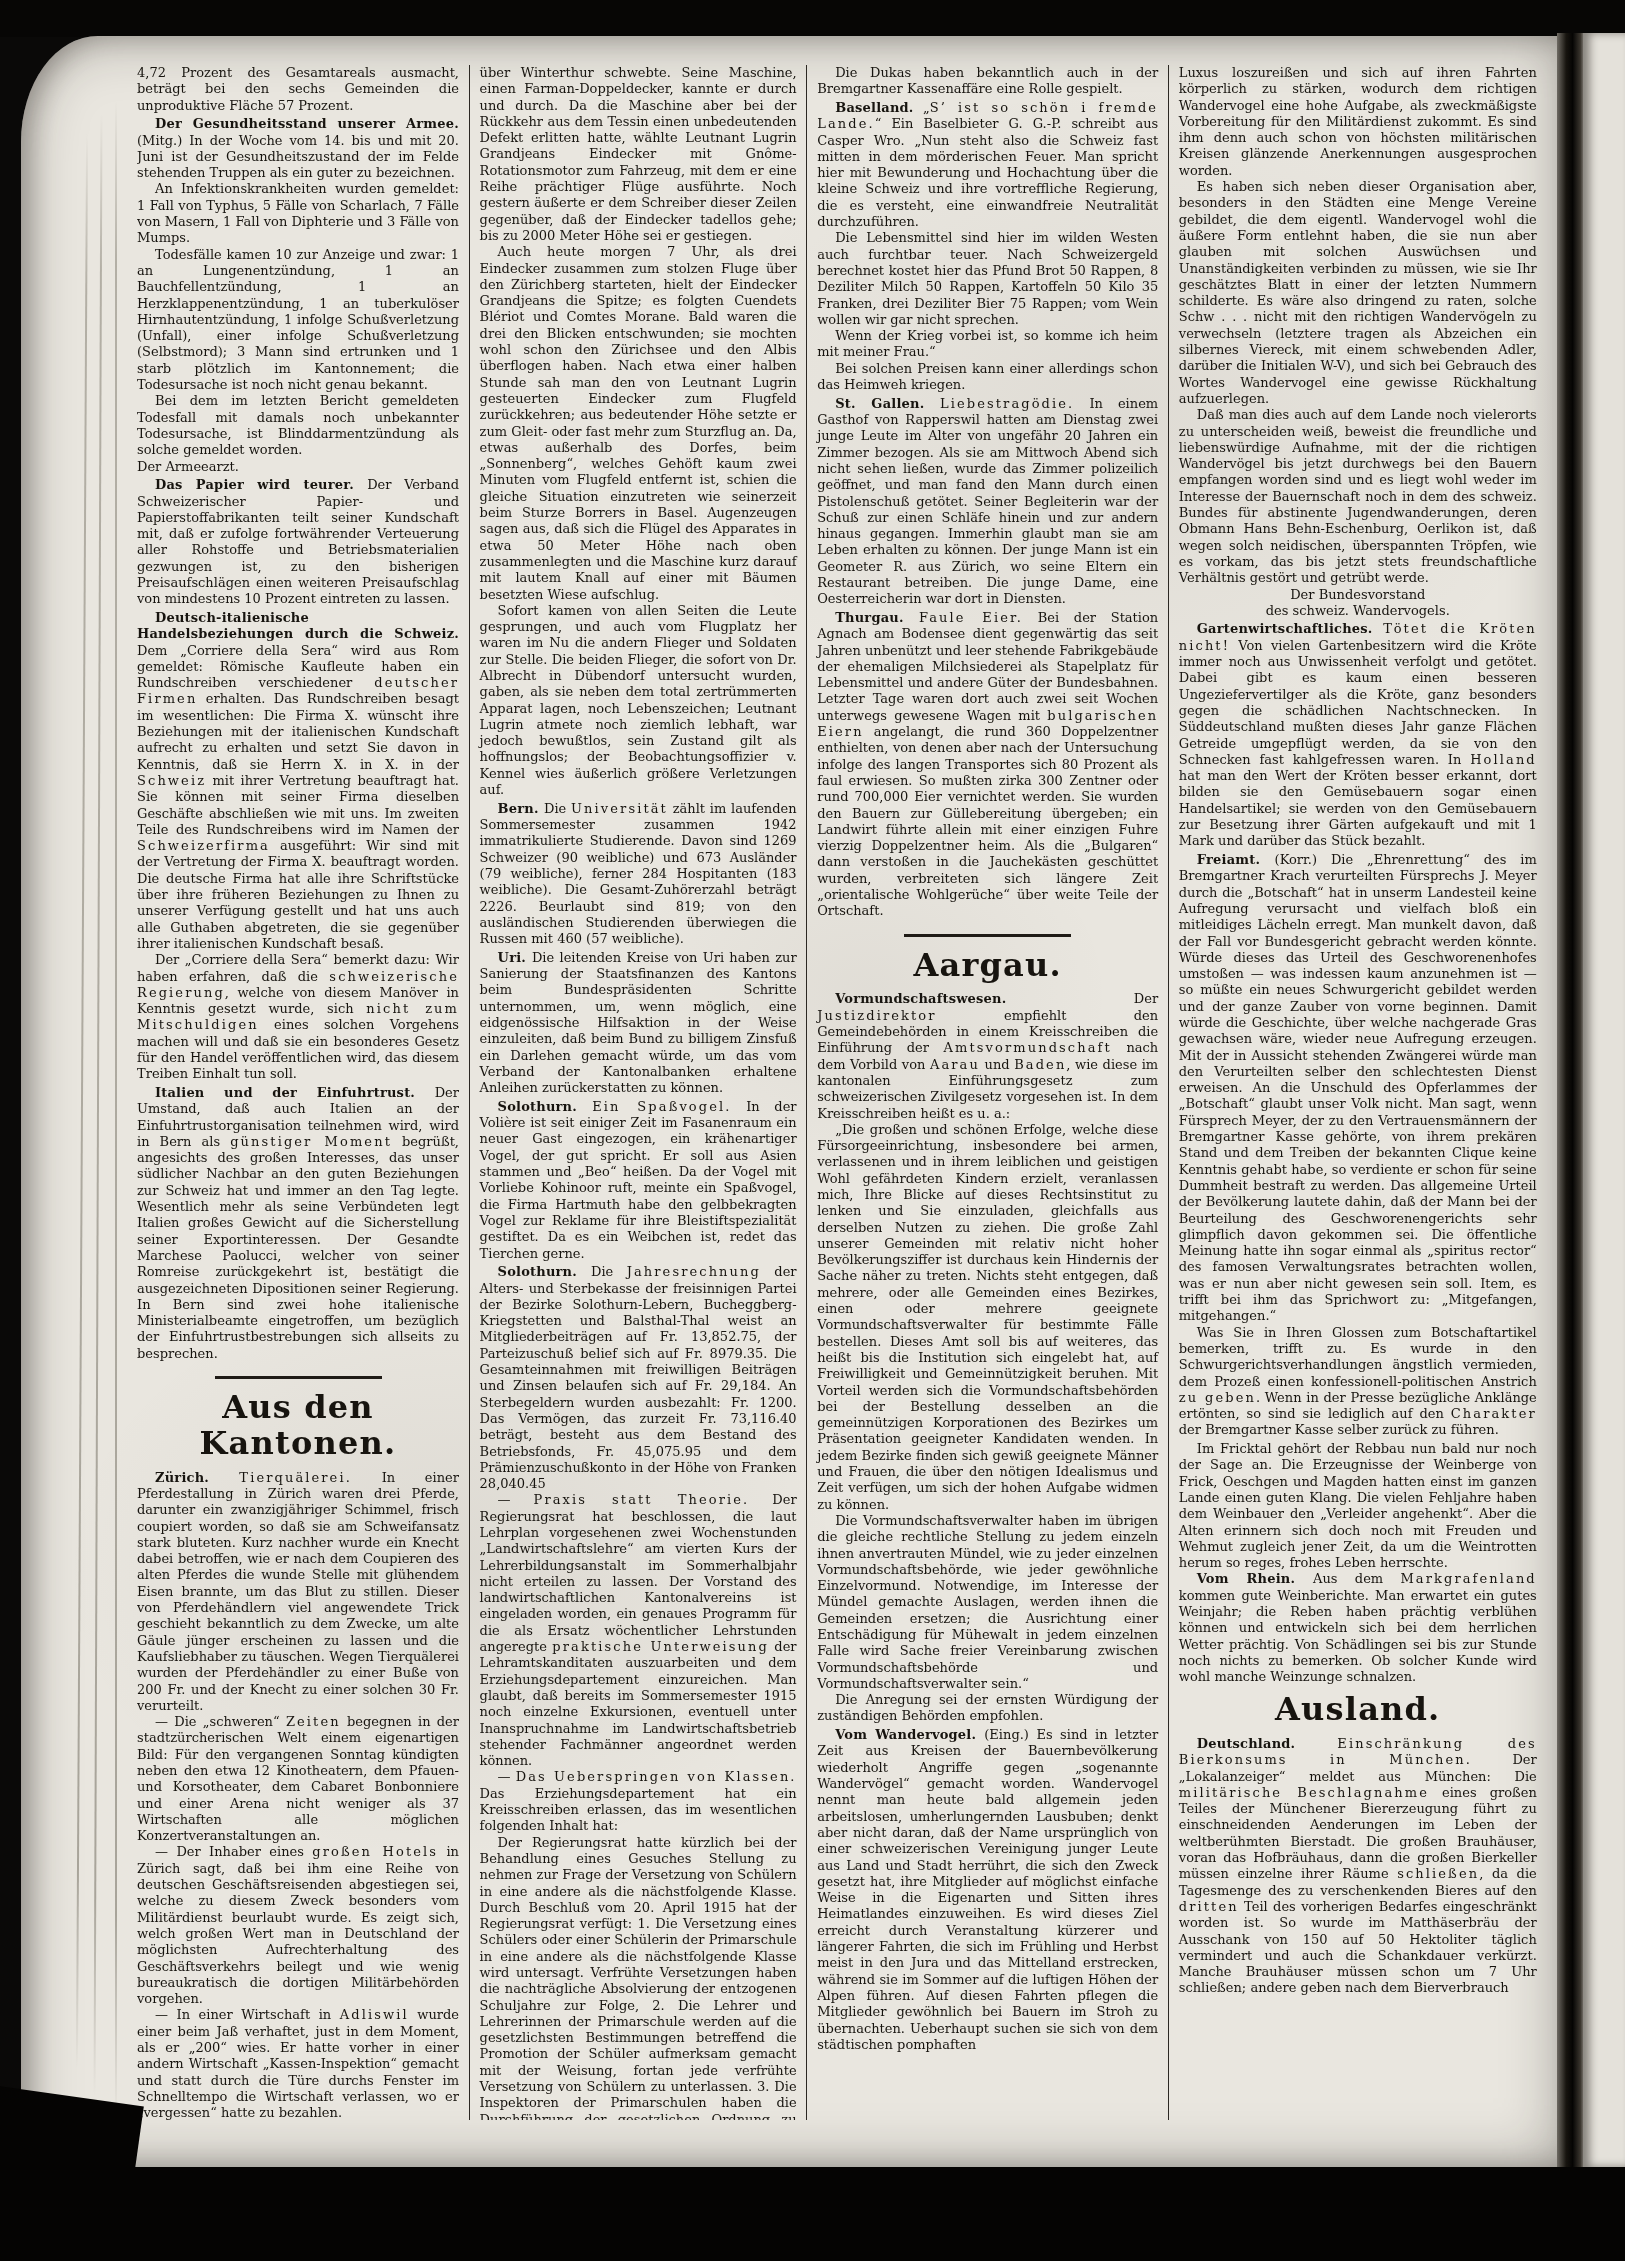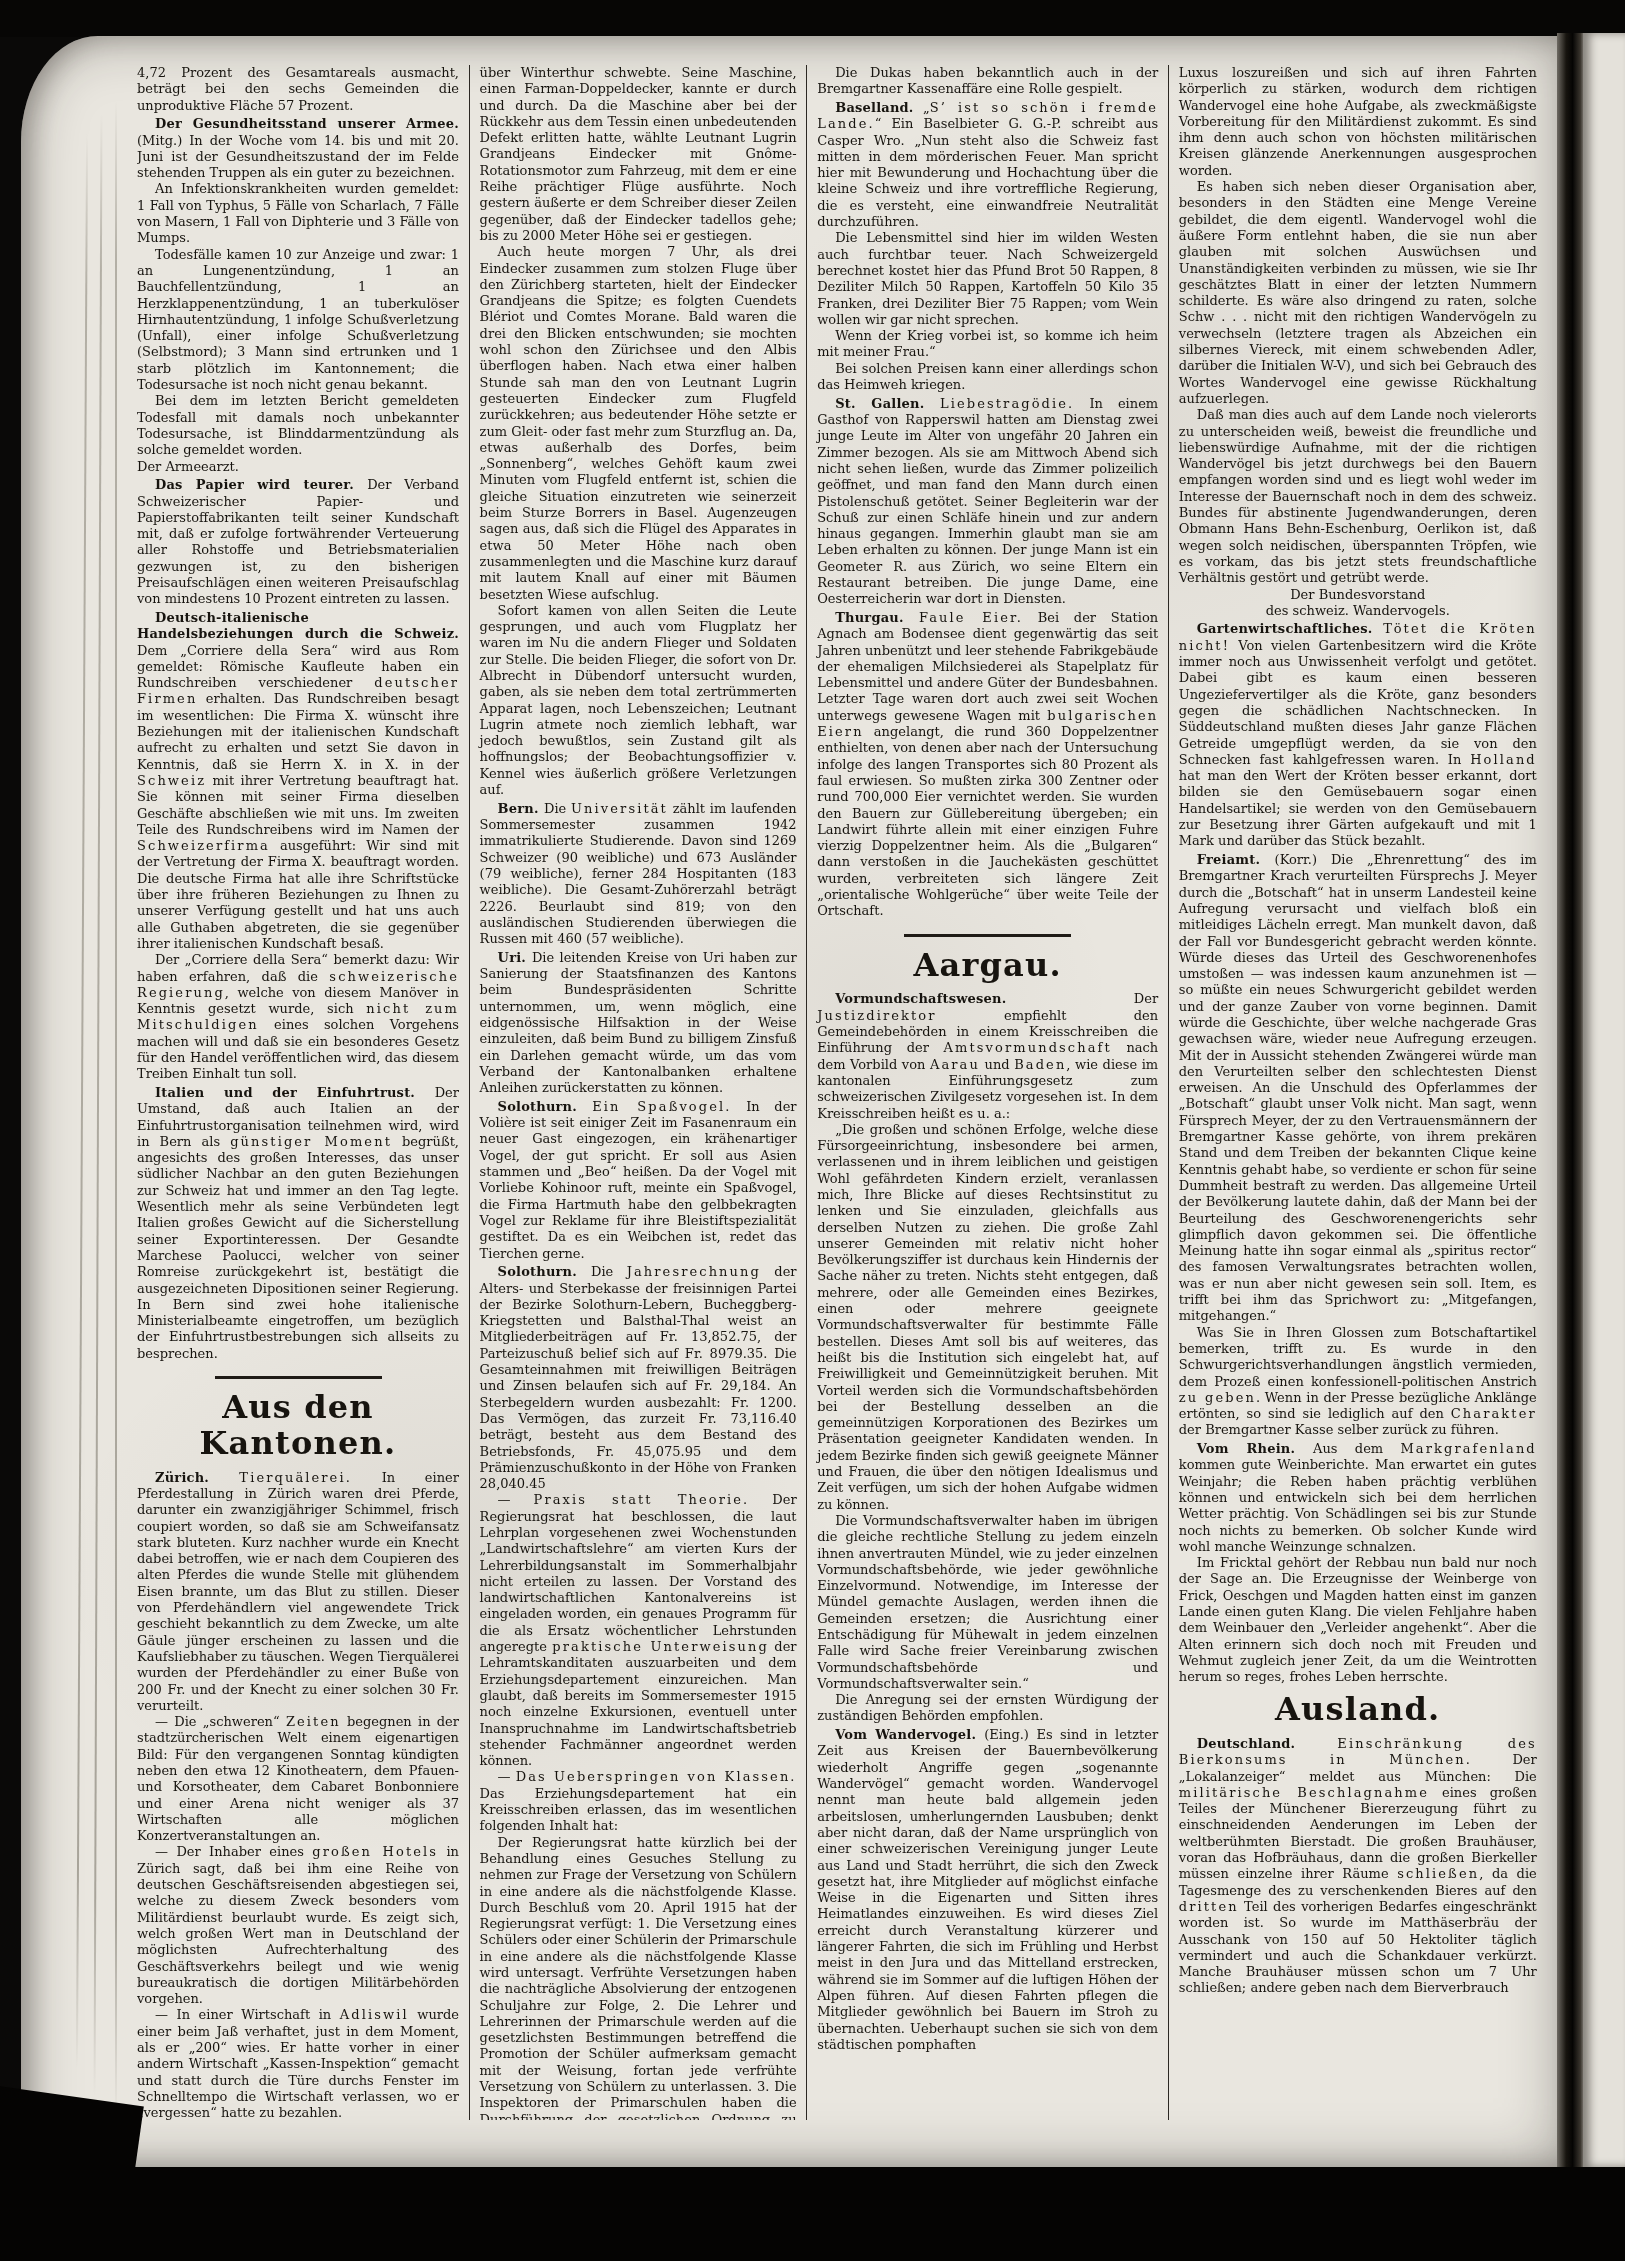--- a/index.html
+++ b/index.html
@@ -139,22 +139,22 @@
       <p class="center">Der Bundesvorstand</p>
       <p class="center">des schweiz. Wandervogels.</p>
       <div class="article">
         <p><span class="lead">Gartenwirtschaftliches. </span><span class="sp">Tötet die Kröten nicht!</span> Von vielen Gartenbesitzern wird die Kröte immer noch aus Unwissenheit verfolgt und getötet. Dabei gibt es kaum einen besseren Ungeziefervertilger als die Kröte, ganz besonders gegen die schädlichen Nachtschnecken. In Süddeutschland mußten dieses Jahr ganze Flächen Getreide umgepflügt werden, da sie von den Schnecken fast kahlgefressen waren. In <span class="sp">Holland</span> hat man den Wert der Kröten besser erkannt, dort bilden sie den Gemüsebauern sogar einen Handelsartikel; sie werden von den Gemüsebauern zur Besetzung ihrer Gärten aufgekauft und mit 1 Mark und darüber das Stück bezahlt.</p>
       </div>
       <div class="article">
         <p><span class="lead">Freiamt. </span>(Korr.) Die „Ehrenrettung“ des im Bremgartner Krach verurteilten Fürsprechs J. Meyer durch die „Botschaft“ hat in unserm Landesteil keine Aufregung verursacht und vielfach bloß ein mitleidiges Lächeln erregt. Man munkelt davon, daß der Fall vor Bundesgericht gebracht werden könnte. Würde dieses das Urteil des Geschworenenhofes umstoßen — was indessen kaum anzunehmen ist — so müßte ein neues Schwurgericht gebildet werden und der ganze Zauber von vorne beginnen. Damit würde die Geschichte, über welche nachgerade Gras gewachsen wäre, wieder neue Aufregung erzeugen. Mit der in Aussicht stehenden Zwängerei würde man den Verurteilten selber den schlechtesten Dienst erweisen. An die Unschuld des Opferlammes der „Botschaft“ glaubt unser Volk nicht. Man sagt, wenn Fürsprech Meyer, der zu den Vertrauensmännern der Bremgartner Kasse gehörte, von ihrem prekären Stand und dem Treiben der bekannten Clique keine Kenntnis gehabt habe, so verdiente er schon für seine Dummheit bestraft zu werden. Das allgemeine Urteil der Bevölkerung lautete dahin, daß der Mann bei der Beurteilung des Geschworenengerichts sehr glimpflich davon gekommen sei. Die öffentliche Meinung hatte ihn sogar einmal als „spiritus rector“ des famosen Verwaltungsrates betrachten wollen, was er nun aber nicht gewesen sein soll. Item, es trifft bei ihm das Sprichwort zu: „Mitgefangen, mitgehangen.“</p>
         <p>Was Sie in Ihren Glossen zum Botschaftartikel bemerken, trifft zu. Es wurde in den Schwurgerichtsverhandlungen ängstlich vermieden, dem Prozeß einen konfessionell-politischen Anstrich <span class="sp">zu geben</span>. Wenn in der Presse bezügliche Anklänge ertönten, so sind sie lediglich auf den <span class="sp">Charakter</span> der Bremgartner Kasse selber zurück zu führen.</p>
       </div>
       <div class="article">
+        <p>Im Fricktal gehört der Rebbau nun bald nur noch der Sage an. Die Erzeugnisse der Weinberge von Frick, Oeschgen und Magden hatten einst im ganzen Lande einen guten Klang. Die vielen Fehljahre haben dem Weinbauer den „Verleider angehenkt“. Aber die Alten erinnern sich doch noch mit Freuden und Wehmut zugleich jener Zeit, da um die Weintrotten herum so reges, frohes Leben herrschte.</p>
         <p><span class="lead">Vom Rhein. </span>Aus dem <span class="sp">Markgrafenland</span> kommen gute Weinberichte. Man erwartet ein gutes Weinjahr; die Reben haben prächtig verblühen können und entwickeln sich bei dem herrlichen Wetter prächtig. Von Schädlingen sei bis zur Stunde noch nichts zu bemerken. Ob solcher Kunde wird wohl manche Weinzunge schnalzen.</p>
-        <p>Im Fricktal gehört der Rebbau nun bald nur noch der Sage an. Die Erzeugnisse der Weinberge von Frick, Oeschgen und Magden hatten einst im ganzen Lande einen guten Klang. Die vielen Fehljahre haben dem Weinbauer den „Verleider angehenkt“. Aber die Alten erinnern sich doch noch mit Freuden und Wehmut zugleich jener Zeit, da um die Weintrotten herum so reges, frohes Leben herrschte.</p>
       </div>
       <div class="section-h">Ausland.</div>
       <div class="article">
         <p><span class="lead">Deutschland. </span><span class="sp">Einschränkung des Bierkonsums in München.</span> Der „Lokalanzeiger“ meldet aus München: Die <span class="sp">militärische Beschlagnahme</span> eines großen Teiles der Münchener Biererzeugung führt zu einschneidenden Aenderungen im Leben der weltberühmten Bierstadt. Die großen Brauhäuser, voran das Hofbräuhaus, dann die großen Bierkeller müssen einzelne ihrer Räume <span class="sp">schließen</span>, da die Tagesmenge des zu verschenkenden Bieres auf den <span class="sp">dritten</span> Teil des vorherigen Bedarfes eingeschränkt worden ist. So wurde im Matthäserbräu der Ausschank von 150 auf 50 Hektoliter täglich vermindert und auch die Schankdauer verkürzt. Manche Brauhäuser müssen schon um 7 Uhr schließen; andere geben nach dem Bierverbrauch</p>
       </div>
     </div>
   </div>
 
 <div class="gutter-shadow"></div>
 <div class="next-page"></div>

